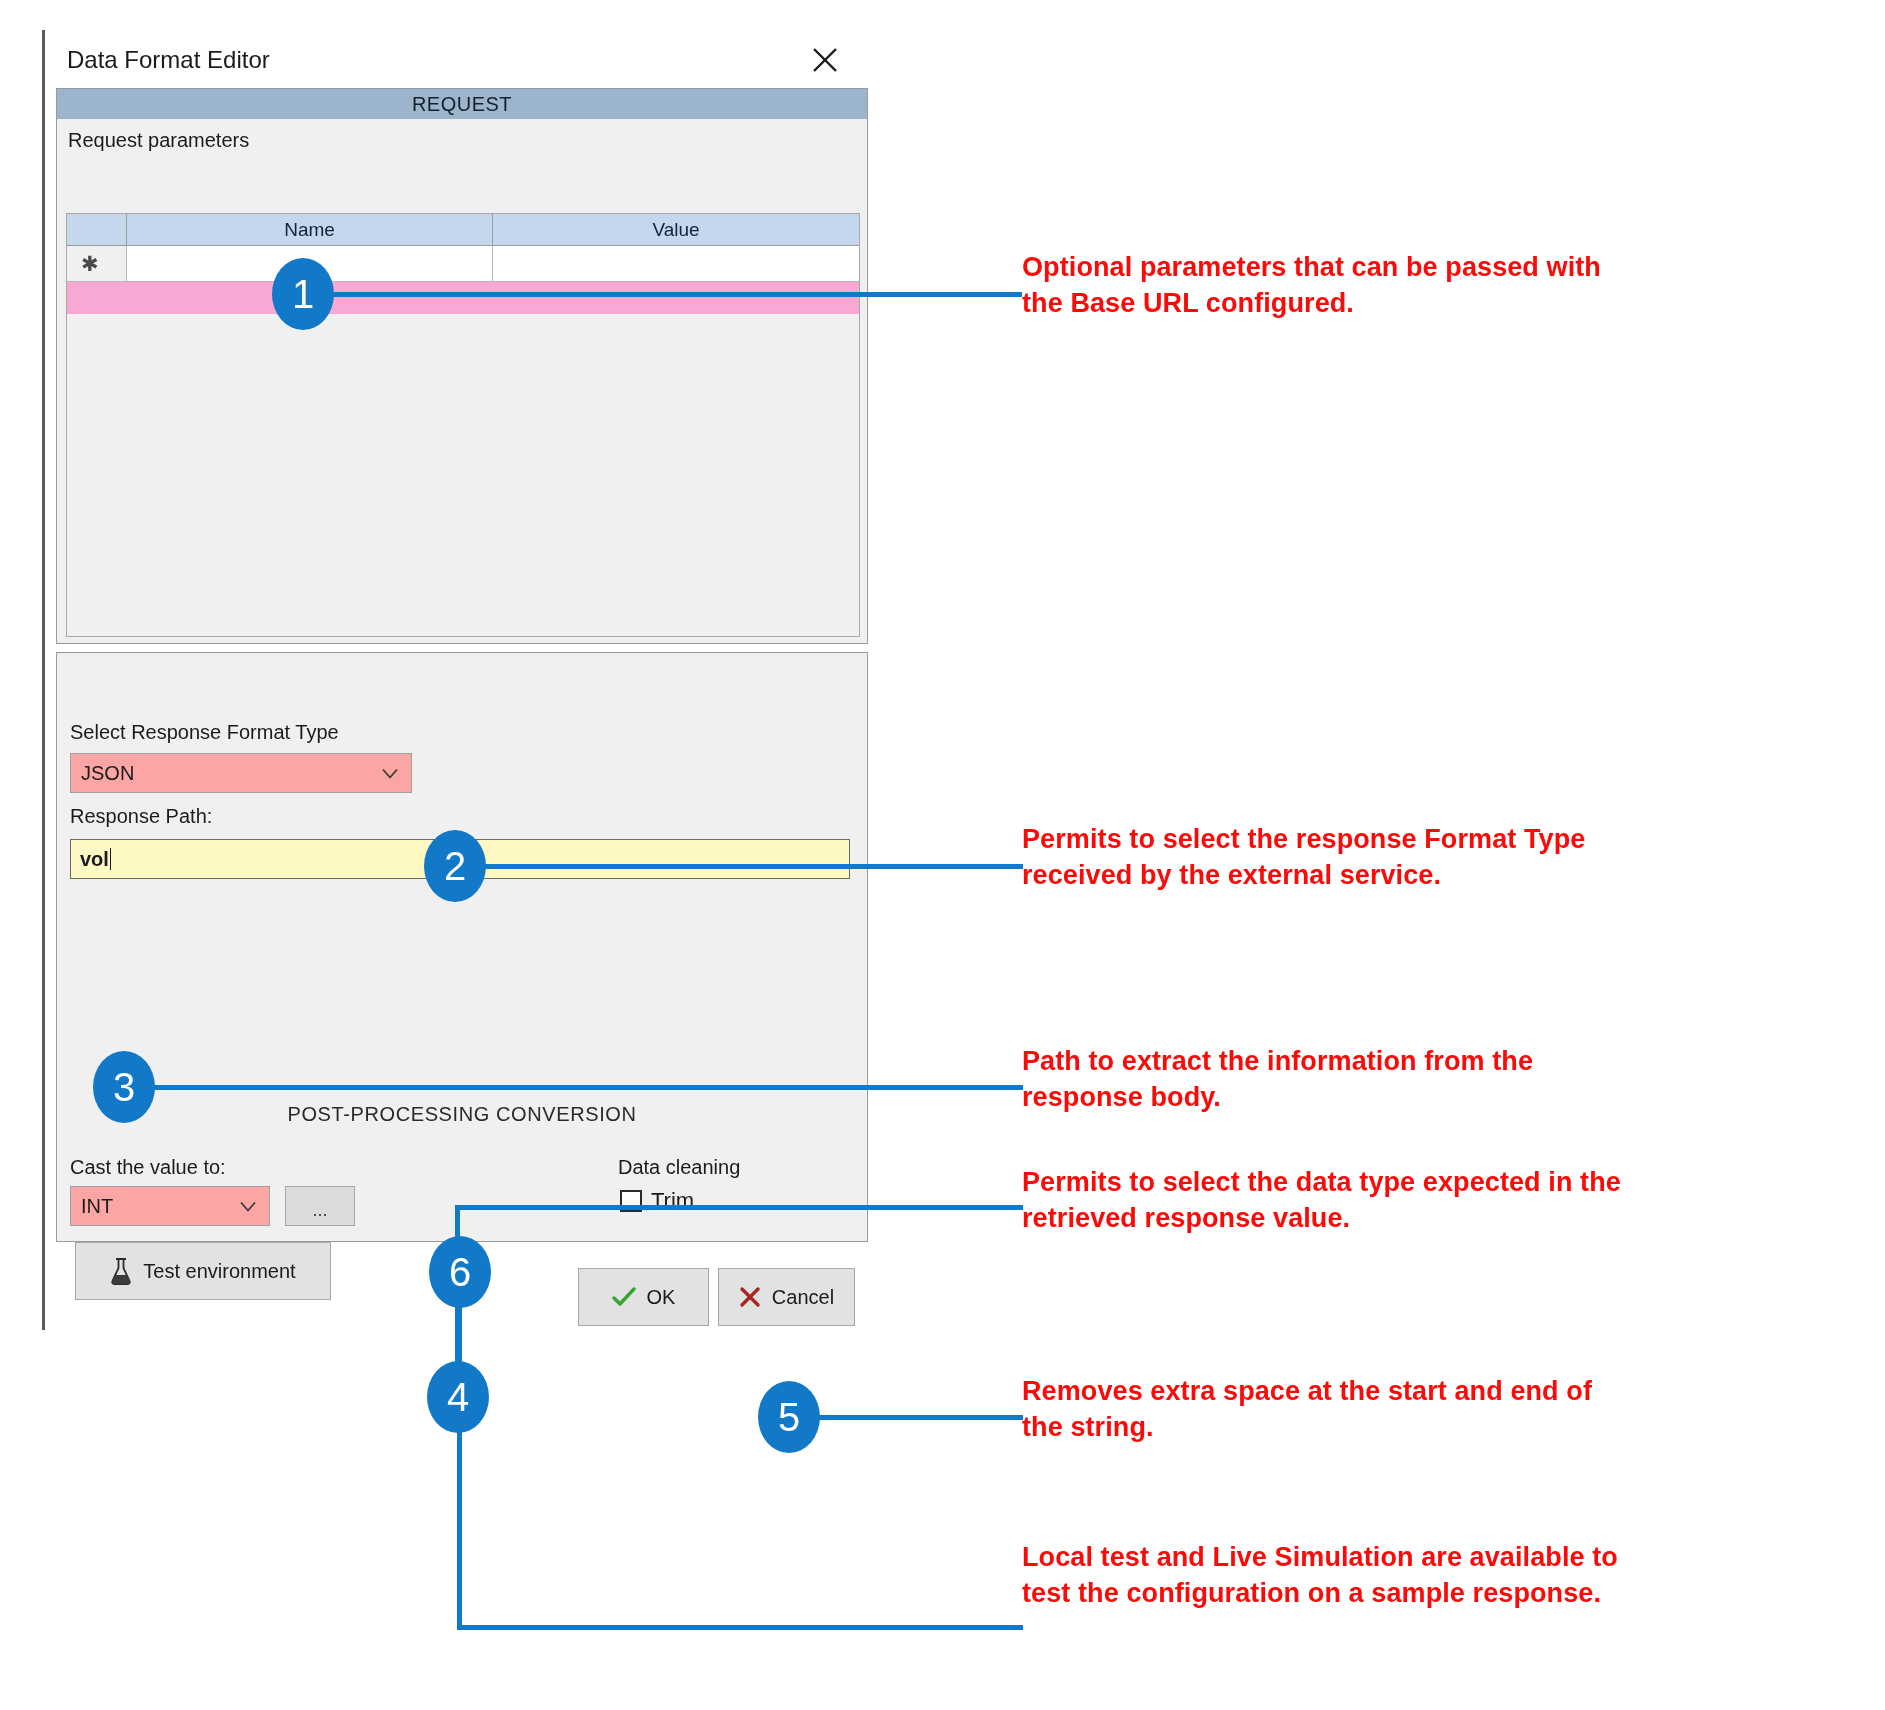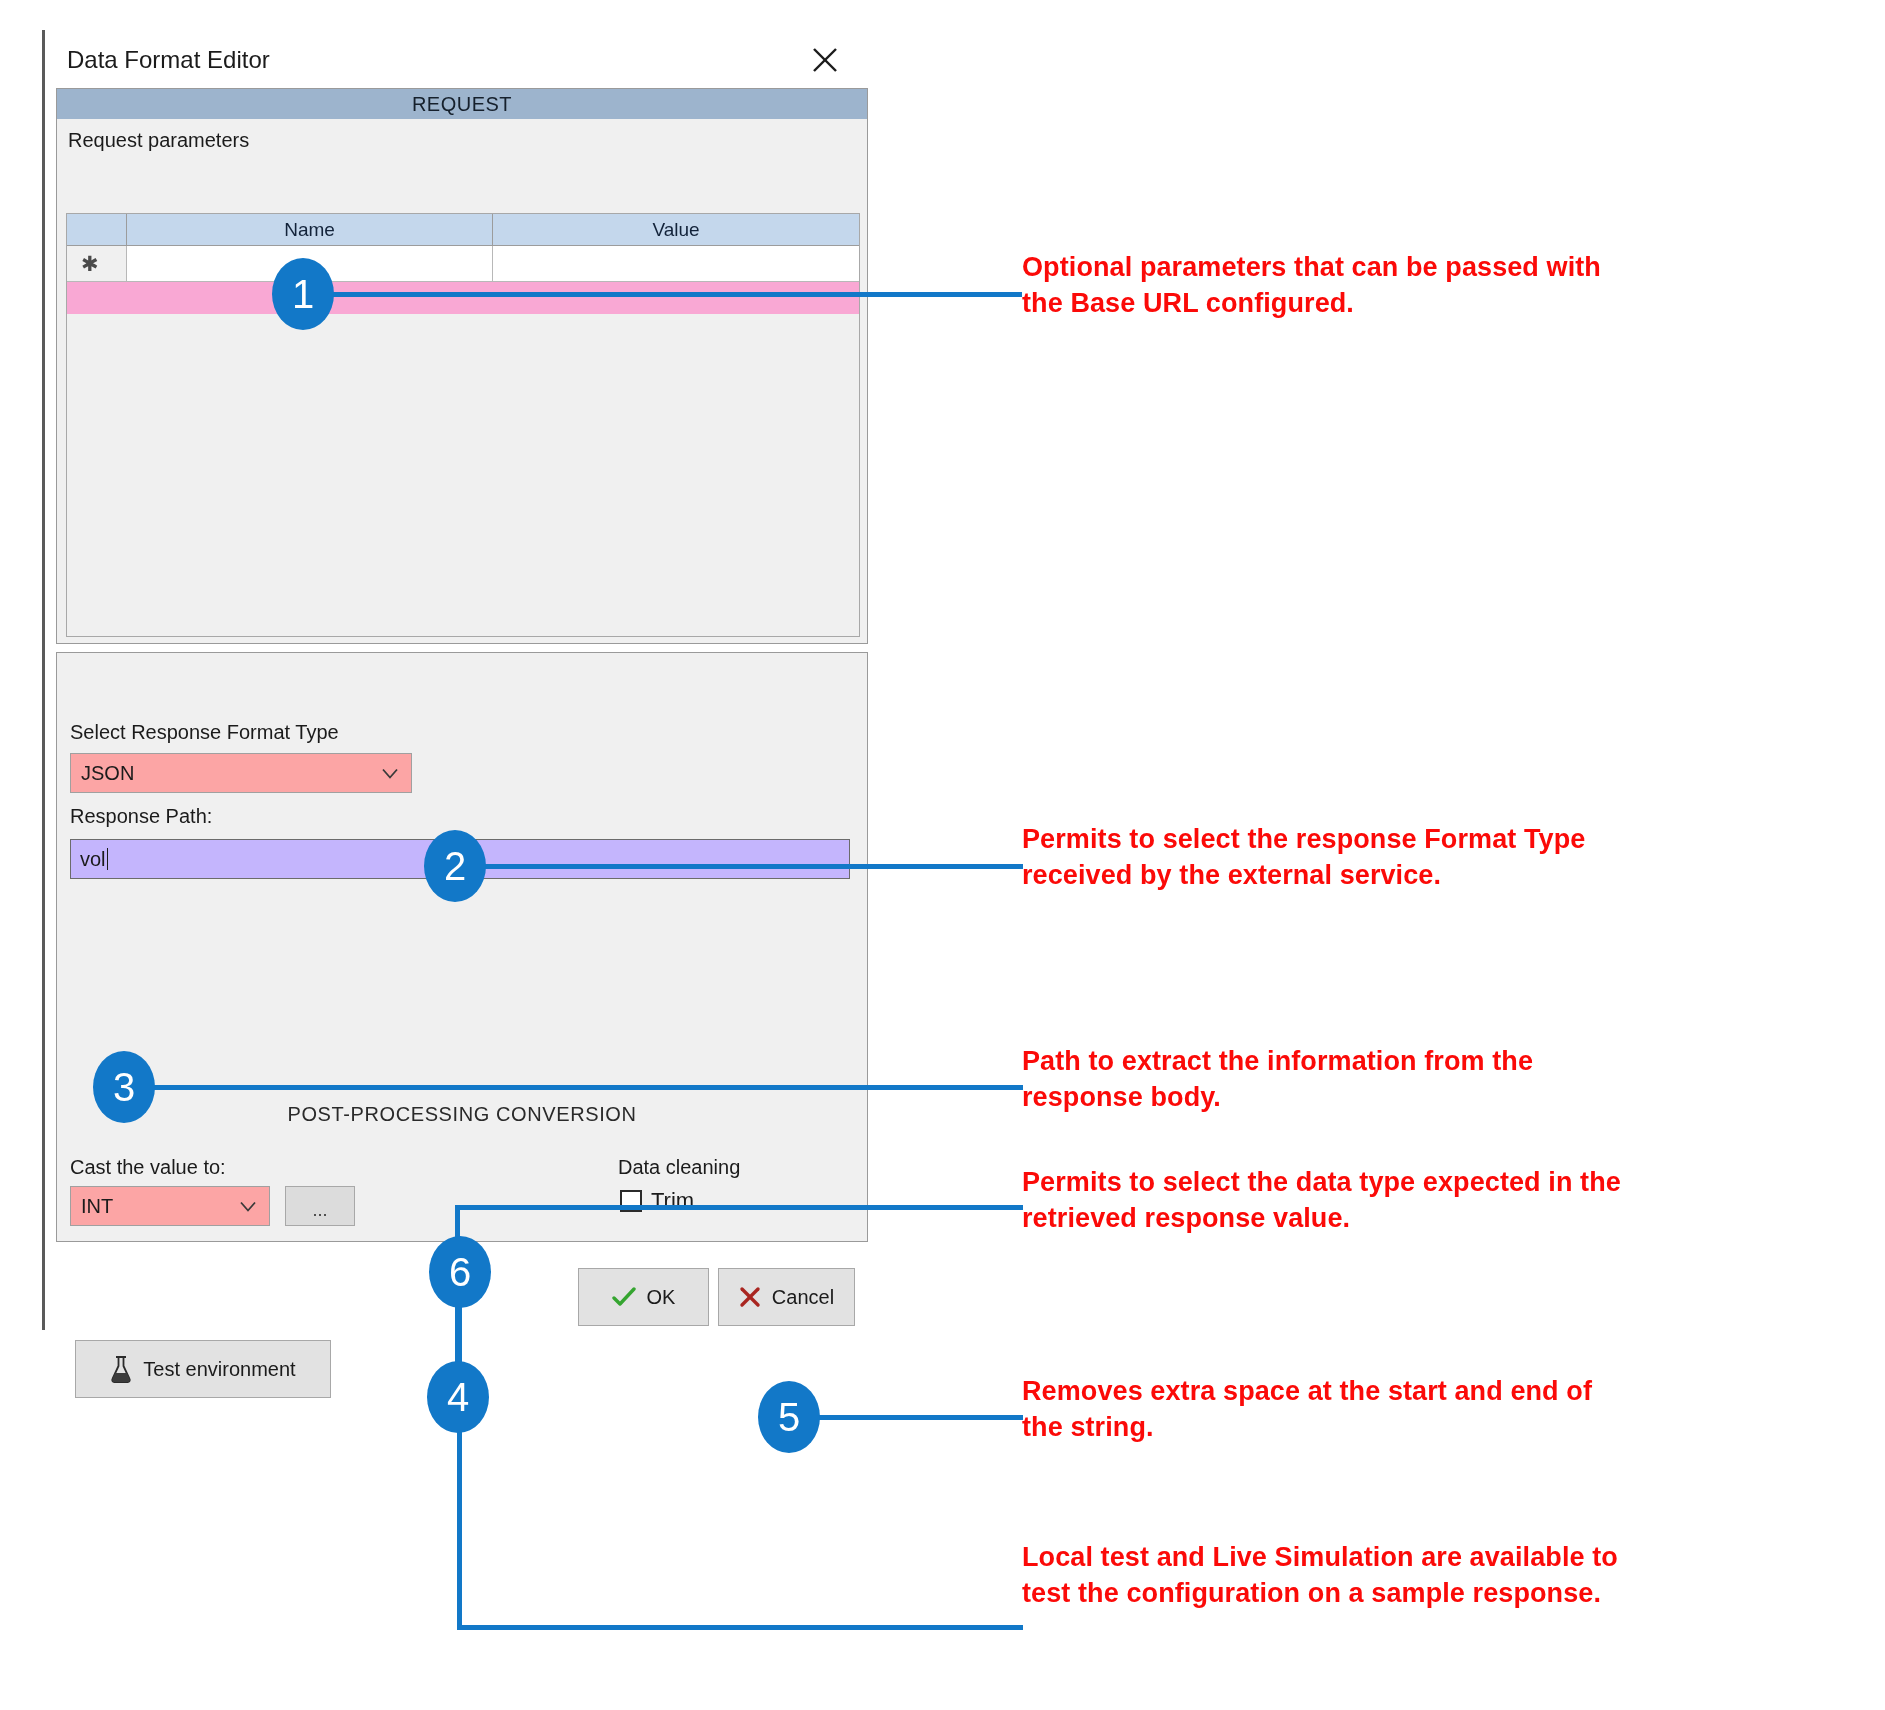--- a/index.html
+++ b/index.html
@@ -172,29 +172,30 @@
     position: absolute;
     right: 12px;
     top: 50%;
     transform: translateY(-50%);
   }
   #format-combo { left: 13px; top: 100px; width: 342px; height: 40px; }
   #path-input {
     position: absolute;
     left: 13px; top: 186px;
     width: 780px; height: 40px;
-    background: #c4b5fd;
+    background: #fef9c3;
     border: 1px solid #6b6b6b;
     box-sizing: border-box;
     display: flex;
     align-items: center;
     font-size: 20px;
     color: #1b1b1b;
     padding-left: 9px;
     cursor: text;
+    font-weight: bold;
   }
   #path-caret {
     display: inline-block;
     width: 1px;
     height: 22px;
     background: #1b1b1b;
     margin-left: 1px;
   }
   #postproc-title {
     position: absolute;
@@ -248,21 +249,21 @@
     background: #e2e2e2;
     border: 1px solid #a8a8a8;
     box-sizing: border-box;
     display: flex;
     align-items: center;
     justify-content: center;
     font-size: 20px;
     color: #1b1b1b;
     cursor: pointer;
   }
-  #btn-test { left: 30px; top: 1310px; width: 256px; height: 58px; }
+  #btn-test { left: 30px; top: 1212px; width: 256px; height: 58px; }
   #btn-ok   { left: 533px; top: 1238px; width: 131px; height: 58px; }
   #btn-cancel { left: 673px; top: 1238px; width: 137px; height: 58px; }
   .btn .btn-ico { margin-right: 11px; display: flex; align-items: center; }
 
   
   .callout-badge {
     position: absolute;
     width: 62px; height: 72px;
     background: #1278c8;
     border-radius: 50%;

